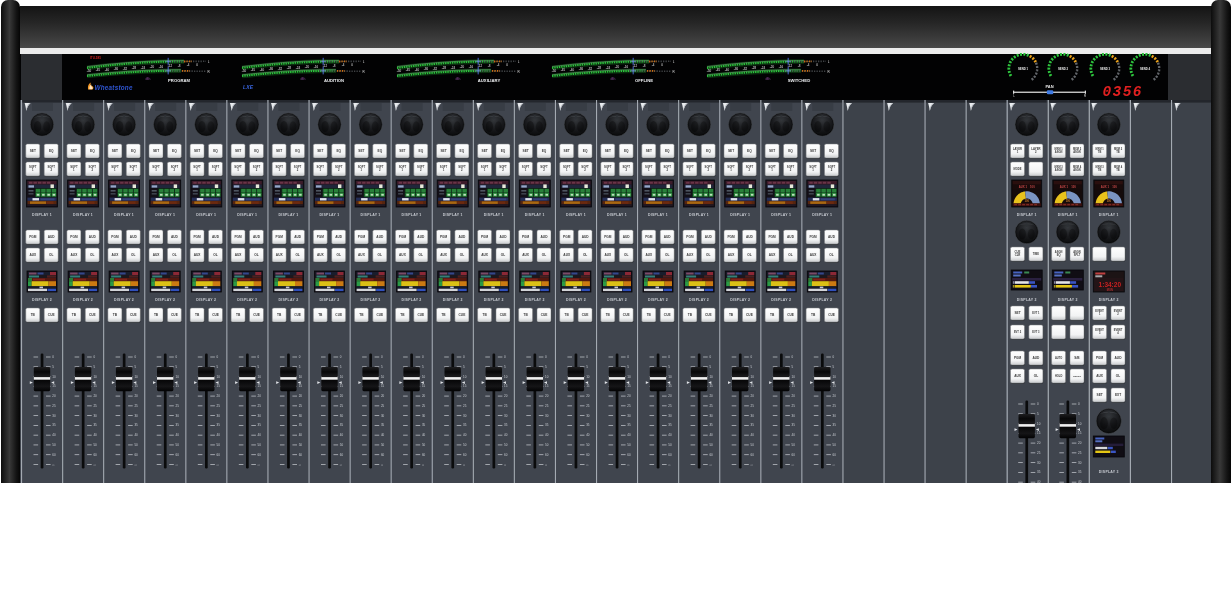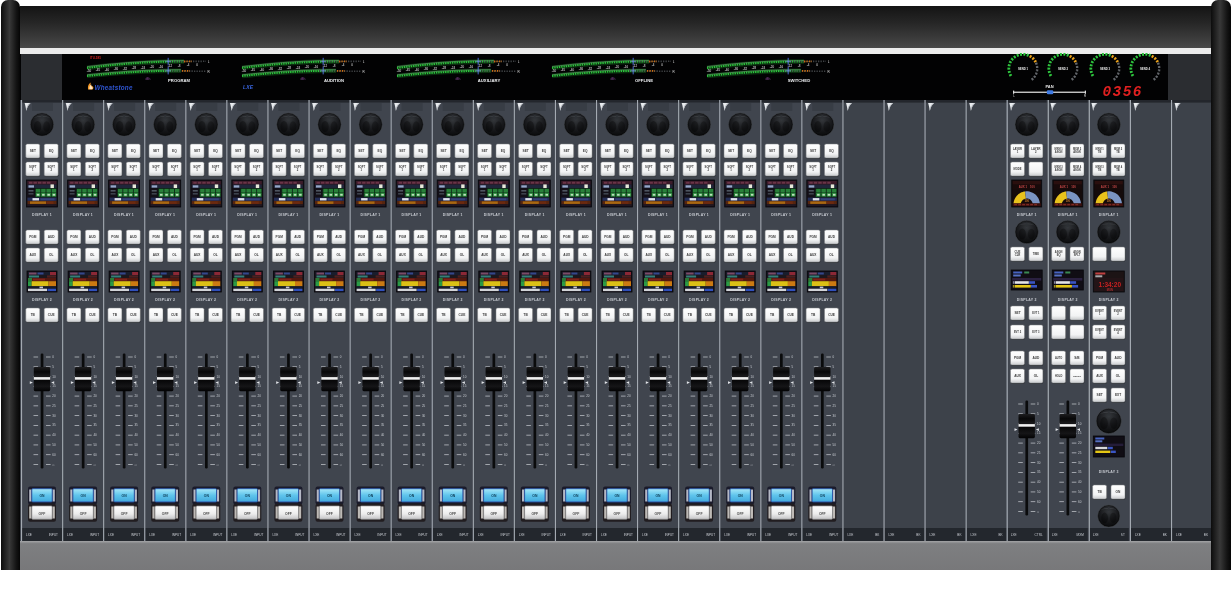--- a/index.html
+++ b/index.html
@@ -1,14 +1,14 @@
 <!DOCTYPE html>
 <html><head><meta charset="utf-8"><style>
 html,body{margin:0;padding:0;background:#fff}
-#c{position:relative;width:1232px;height:570px;overflow:hidden;font-family:"Liberation Sans",sans-serif}
+#c{position:relative;width:1232px;height:483px;overflow:hidden;font-family:"Liberation Sans",sans-serif}
 svg{font-family:"Liberation Sans",sans-serif;will-change:transform}
 </style></head><body>
 <div id="c">
 <svg width="1232" height="595" viewBox="0 0 1232 595">
 <defs>
 <linearGradient id="gtop" x1="0" y1="0" x2="0" y2="1">
 <stop offset="0" stop-color="#141414"></stop>
           <stop offset="0.4" stop-color="#262626"></stop>
 <stop offset="0.75" stop-color="#3a3a3a"></stop>
           <stop offset="1" stop-color="#4a4a4a"></stop>

